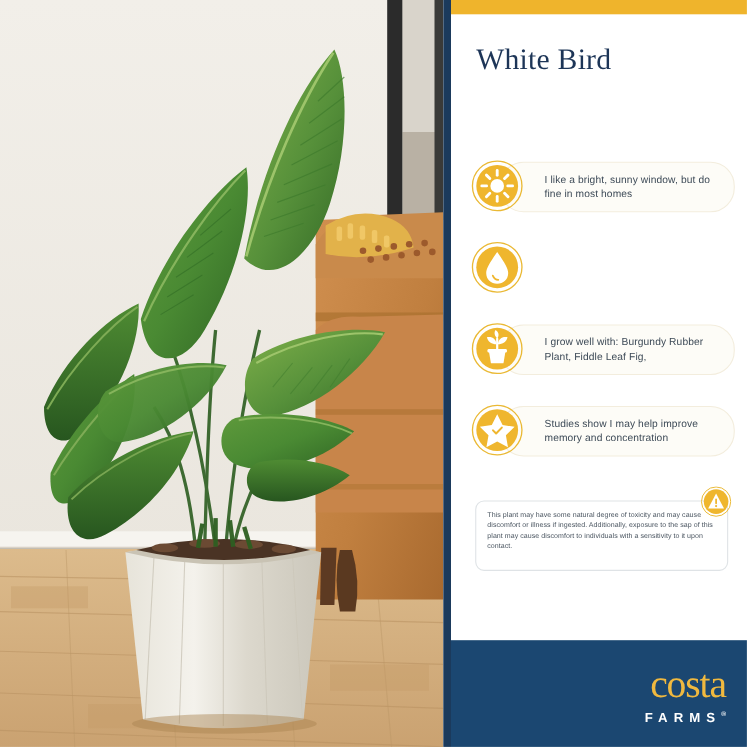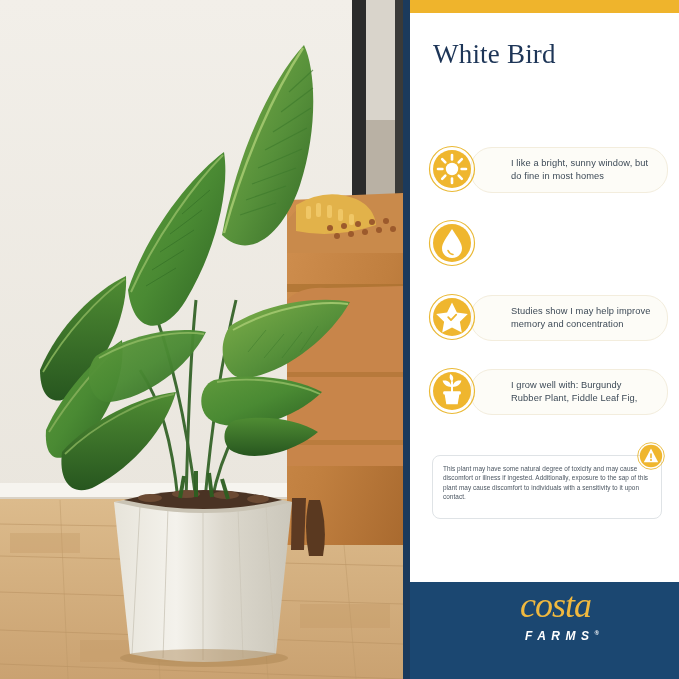--- a/index.html
+++ b/index.html
@@ -20,39 +20,39 @@
   .topbar{position:absolute;left:0;top:0;width:269px;height:13px;background:#efb42c;}
 
   .title{position:absolute;left:23px;top:38px;width:235px;
          font-family:"Liberation Serif","DejaVu Serif",serif;
          font-size:27px;line-height:32px;color:#1d3557;letter-spacing:.2px;}
   .title span{display:block;}
 
   
   .pills{position:absolute;left:18px;top:145px;width:240px;}
   .pill{position:relative;height:48px;margin-bottom:26px;}
-  .pill-body{position:absolute;left:42px;top:2px;right:0;height:44px;
+  .pill-body{position:absolute;left:26px;top:2px;right:0;height:44px;
              background:#fdfcf7;border:1px solid #f3eddd;border-radius:22px;
              display:flex;align-items:center;}
   .pill-text{margin-left:40px;margin-right:12px;font-size:9.3px;line-height:13px;
              color:#3d4a57;letter-spacing:.1px;}
   .pill-icon{position:absolute;left:0;top:0;width:48px;height:48px;z-index:3;}
   .pill-icon svg{display:block;width:48px;height:48px;}
 
   
   .warn{position:absolute;left:22px;top:455px;width:228px;height:62px;
         background:#ffffff;border:1px solid #dfe3e6;border-radius:8px;}
   .warn-text{position:absolute;left:10px;top:8px;right:10px;
              font-size:6.4px;line-height:9.4px;color:#4a5560;letter-spacing:.05px;}
   .warn-icon{position:absolute;left:204px;top:-14px;width:28px;height:28px;z-index:4;}
   .warn-icon svg{display:block;width:28px;height:28px;}
 
   
   .footer{position:absolute;left:0;top:582px;width:269px;height:97px;background:#1b4771;}
-  .logo{position:absolute;left:110px;top:5px;width:140px;text-align:left;font-style:italic;}
+  .logo{position:absolute;left:110px;top:22px;width:140px;text-align:right;}
   .logo-costa{font-family:"Liberation Serif","DejaVu Serif",serif;
               font-size:36px;line-height:36px;color:#f0b93f;letter-spacing:-1px;font-weight:400;}
   .logo-farms{font-size:12px;line-height:16px;color:#ffffff;letter-spacing:5.5px;
               font-weight:bold;margin-top:2px;padding-left:5px;position:relative;}
   .logo-farms sup{font-size:6px;letter-spacing:0;vertical-align:super;}
 </style>
 </head>
 <body>
 
 <div class="card-root">
@@ -280,50 +280,50 @@
             <circle cx="24" cy="24" r="22.5" fill="none" stroke="#eab935" stroke-width="1.2"></circle>
             <circle cx="24" cy="24" r="19" fill="#efb62e"></circle>
             <path d="M24 10 C30 19 34 24.5 34 29.2 C34 35 29.6 39 24 39 C18.4 39 14 35 14 29.2 C14 24.5 18 19 24 10 Z" fill="#fff"></path>
             <path d="M20 31.5 q1.5 3.5 5 4" stroke="#efb62e" stroke-width="1.6" fill="none" stroke-linecap="round"></path>
           </svg>
         </div>
       </div>
 
       <div class="pill">
         <div class="pill-body">
-          <div class="pill-text">Studies show I may help improve memory and concentration</div>
-        </div>
-        <div class="pill-icon">
-          <svg viewBox="0 0 48 48">
-            <circle cx="24" cy="24" r="22.5" fill="none" stroke="#eab935" stroke-width="1.2"></circle>
-            <circle cx="24" cy="24" r="19" fill="#efb62e"></circle>
-            <path d="M24 9.5 L28.9 19.4 L39.8 21 L31.9 28.7 L33.8 39.6 L24 34.4 L14.2 39.6 L16.1 28.7 L8.2 21 L19.1 19.4 Z" fill="#fff"></path>
-            <path d="M20.2 24.2 l2.8 2.9 l5.2 -5.4" stroke="#efb62e" stroke-width="1.8" fill="none" stroke-linecap="round" stroke-linejoin="round"></path>
-          </svg>
-        </div>
-      </div>
-
-      <div class="pill">
-        <div class="pill-body">
           <div class="pill-text">I grow well with: Burgundy Rubber Plant, Fiddle Leaf Fig,</div>
         </div>
         <div class="pill-icon">
           <svg viewBox="0 0 48 48">
             <circle cx="24" cy="24" r="22.5" fill="none" stroke="#eab935" stroke-width="1.2"></circle>
             <circle cx="24" cy="24" r="19" fill="#efb62e"></circle>
             <path d="M24 26 L24 15" stroke="#fff" stroke-width="2" stroke-linecap="round"></path>
             <path d="M23.4 20 C19 20 15.5 17.6 14.6 13.6 C19.2 12.6 23 15 23.4 20 Z" fill="#fff"></path>
             <path d="M24.6 20 C29 20 32.5 17.6 33.4 13.6 C28.8 12.6 25 15 24.6 20 Z" fill="#fff"></path>
             <path d="M23.6 14.2 C21.4 12 21 9.4 22.4 7 C25.2 8.6 26 11.6 24.4 14.2 Z" fill="#fff"></path>
             <path d="M16.5 26.5 h15 l-1.8 10.8 h-11.4 Z" fill="#fff"></path>
             <rect x="15.2" y="24.2" width="17.6" height="3.3" rx="1.1" fill="#fff"></rect>
           </svg>
         </div>
       </div>
 
+      <div class="pill">
+        <div class="pill-body">
+          <div class="pill-text">Studies show I may help improve memory and concentration</div>
+        </div>
+        <div class="pill-icon">
+          <svg viewBox="0 0 48 48">
+            <circle cx="24" cy="24" r="22.5" fill="none" stroke="#eab935" stroke-width="1.2"></circle>
+            <circle cx="24" cy="24" r="19" fill="#efb62e"></circle>
+            <path d="M24 9.5 L28.9 19.4 L39.8 21 L31.9 28.7 L33.8 39.6 L24 34.4 L14.2 39.6 L16.1 28.7 L8.2 21 L19.1 19.4 Z" fill="#fff"></path>
+            <path d="M20.2 24.2 l2.8 2.9 l5.2 -5.4" stroke="#efb62e" stroke-width="1.8" fill="none" stroke-linecap="round" stroke-linejoin="round"></path>
+          </svg>
+        </div>
+      </div>
+
     </div>
 
     <div class="warn">
       <div class="warn-text">This plant may have some natural degree of toxicity and may cause discomfort or illness if ingested. Additionally, exposure to the sap of this plant may cause discomfort to individuals with a sensitivity to it upon contact.</div>
       <div class="warn-icon">
         <svg viewBox="0 0 28 28">
           <circle cx="14" cy="14" r="13.3" fill="none" stroke="#eab935" stroke-width="0.9"></circle>
           <circle cx="14" cy="14" r="11.2" fill="#efb62e"></circle>
           <path d="M14 6.6 L21.2 20.2 H6.8 Z" fill="#fff"></path>
           <rect x="13.2" y="11.2" width="1.6" height="5.2" rx="0.8" fill="#efb62e"></rect>

